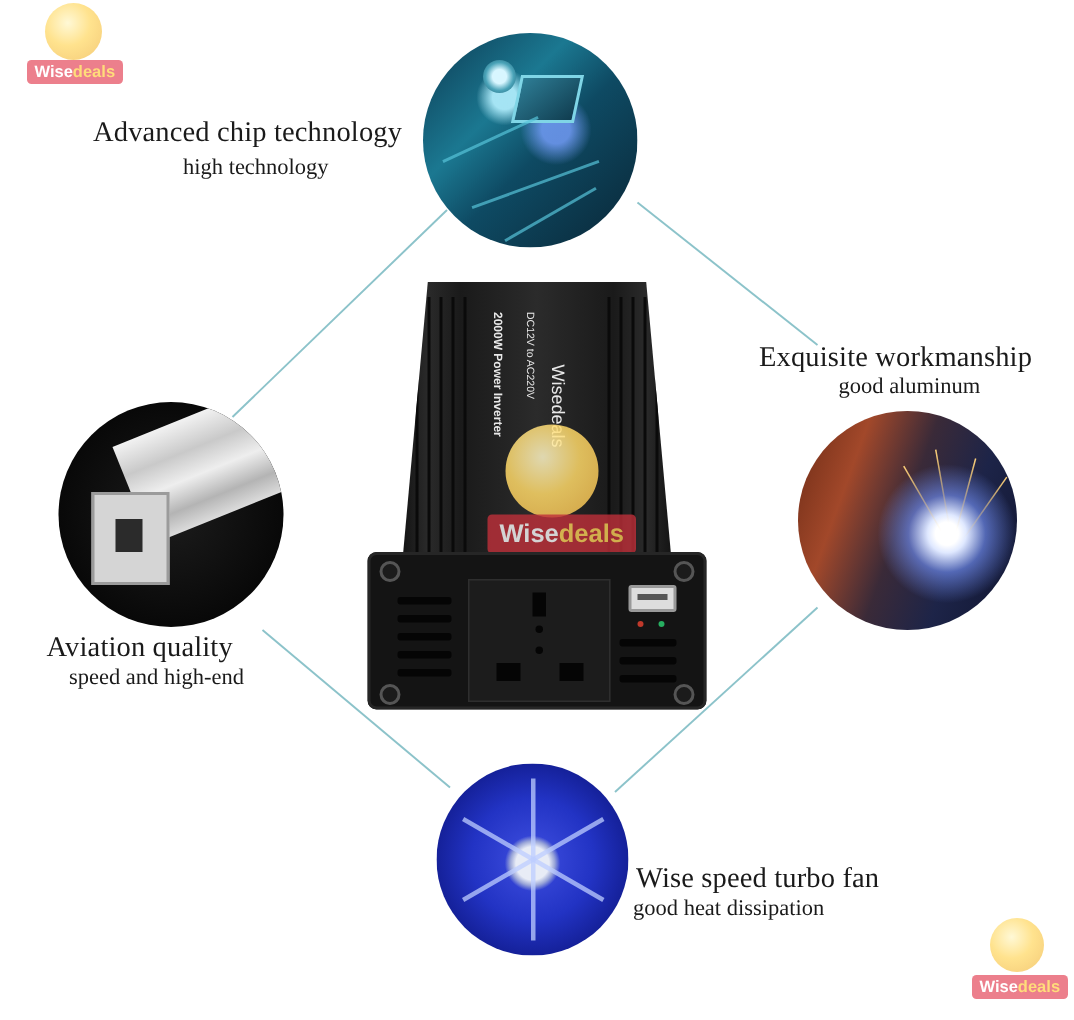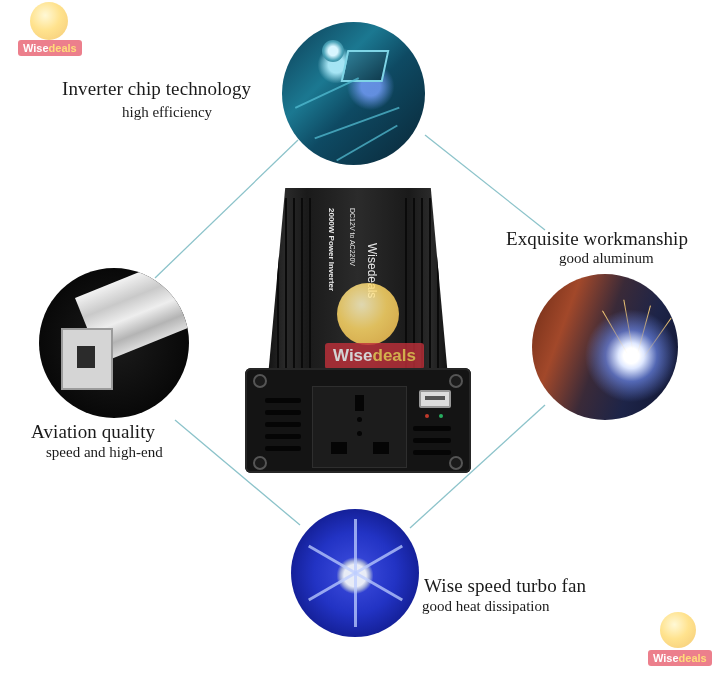--- a/index.html
+++ b/index.html
@@ -75,22 +75,22 @@
   <line x1="545" y1="405" x2="410" y2="528" stroke="#8cc3ca" stroke-width="1.3"></line>
 </svg>
 
 <div class="badge" style="left:10px;top:2px;width:80px;height:60px;">
   <div class="face" style="left:20px;top:0;width:38px;height:38px;"></div>
   <div class="tag" style="left:8px;top:38px;font-size:11px;padding:2px 5px;">
     <span>Wise</span><span class="deals">deals</span>
   </div>
 </div>
 
-<div class="feature-title" style="left:62px;top:78px;">Inverter chip technology</div>
-<div class="feature-sub" style="left:122px;top:104px;">high efficiency</div>
+<div class="feature-title" style="left:62px;top:78px;">Advanced chip technology</div>
+<div class="feature-sub" style="left:122px;top:104px;">high technology</div>
 <div class="circle chip-circle">
   <div class="cam"></div>
   <div class="chip"></div>
   <div class="trace" style="left:10px;top:70px;width:70px;transform:rotate(-25deg);"></div>
   <div class="trace" style="left:30px;top:100px;width:90px;transform:rotate(-20deg);"></div>
   <div class="trace" style="left:50px;top:120px;width:70px;transform:rotate(-30deg);"></div>
 </div>
 
 <div class="feature-title" style="left:491px;top:228px;margin-left:15px;">Exquisite workmanship</div>
 <div class="feature-sub" style="left:559px;top:250px;">good aluminum</div>

